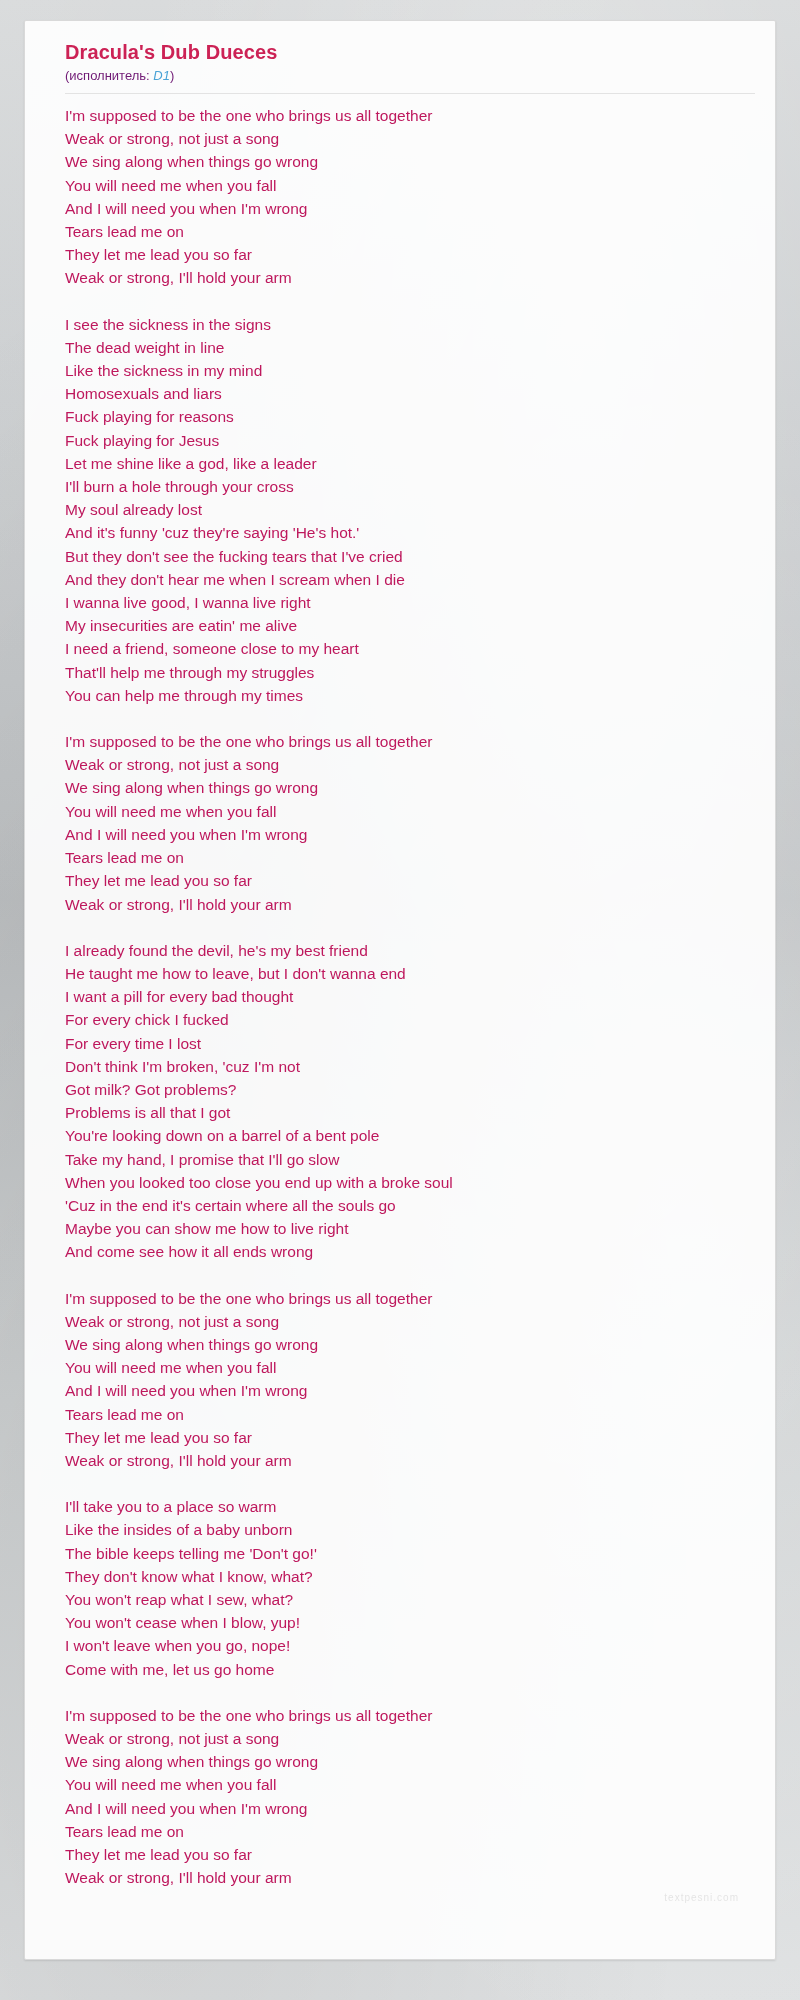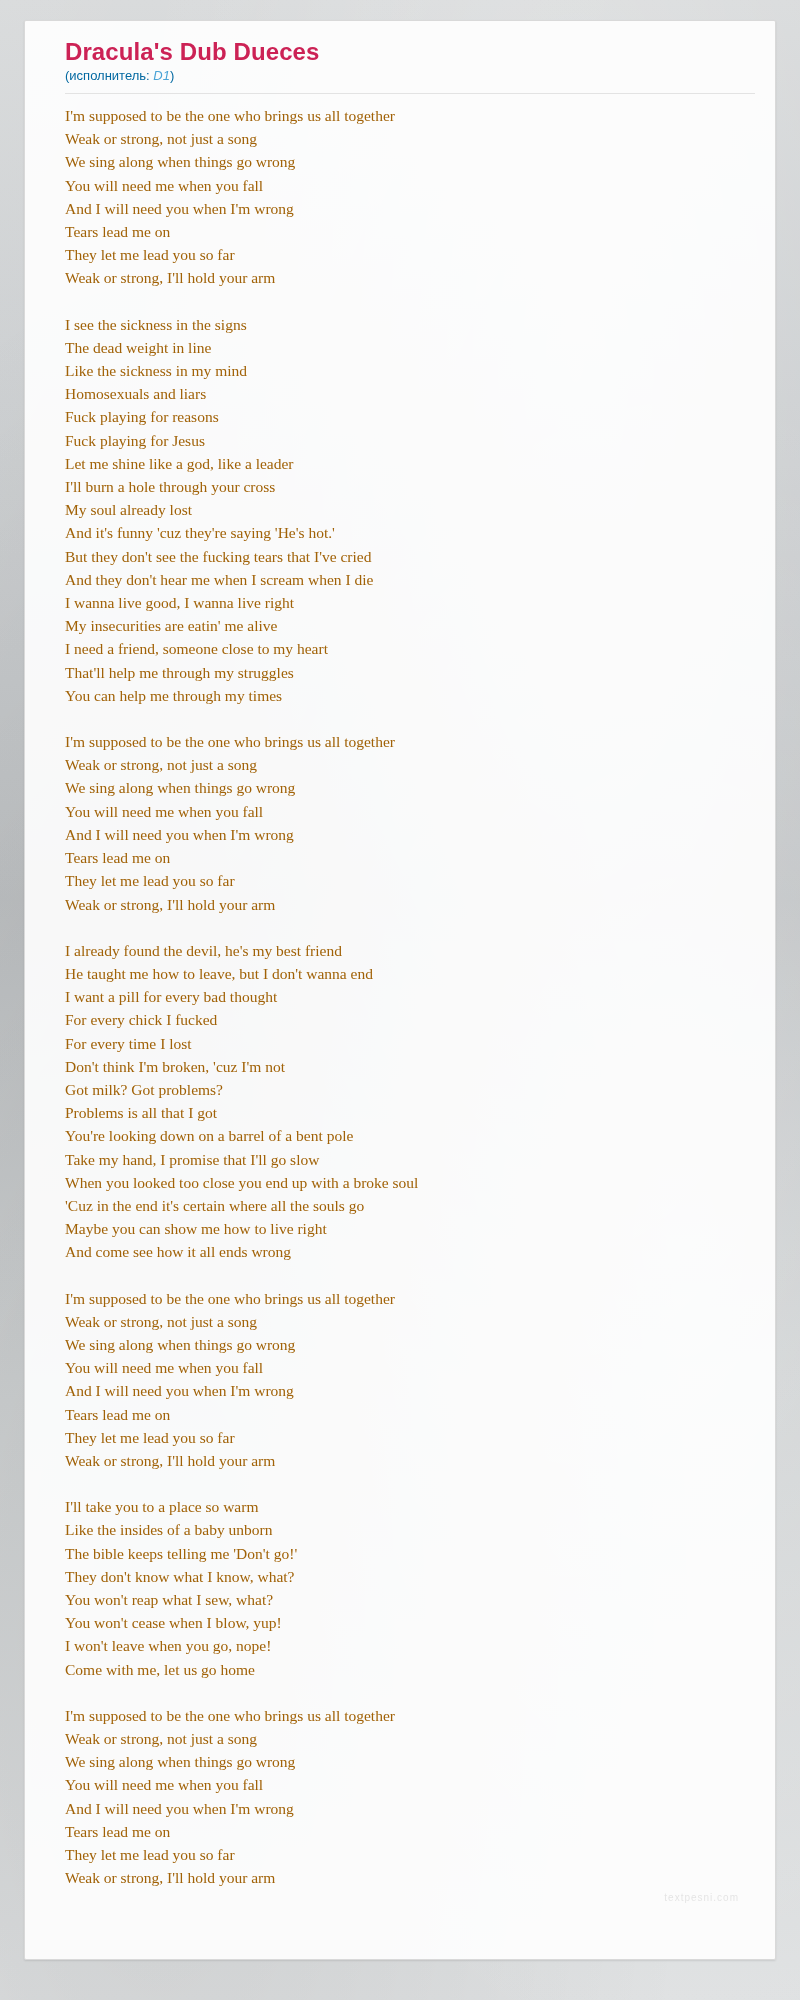--- a/index.html
+++ b/index.html
@@ -37,47 +37,47 @@
     background: rgba(255,255,255,0.90);
     border: 1px solid #d9d9d9;
     border-radius: 2px;
     box-shadow: 0 1px 2px rgba(0,0,0,0.10);
     box-sizing: border-box;
     padding: 14px 20px 26px 20px;
     min-height: 1940px;
   }
   .song-title {
     color: #cc2255;
-    font-size: 24px;
+    font-size: 20px;
     font-weight: bold;
     line-height: 26px;
     margin: 4px 0 2px 20px;
     letter-spacing: 0.1px;
   }
   .artist-line {
     margin: 0 0 0 20px;
     font-size: 13px;
     color: #555555;
     line-height: 18px;
     padding-bottom: 8px;
     border-bottom: 1px solid #e3e3e3;
   }
-  .artist-line .paren { color: #0369a1; }
+  .artist-line .paren { color: #701a75; }
   .artist-link {
     color: #4aa3d6;
     text-decoration: none;
     font-style: italic;
   }
   .lyrics {
     margin: 10px 0 0 20px;
     font-size: 15.5px;
     line-height: 23.2px;
-    color: #a16207;
+    color: #be185d;
     white-space: pre-wrap;
-    font-family: Liberation Serif, serif;
+    font-family: Liberation Sans, sans-serif;
   }
   .lyrics .stanza { margin: 0 0 23px 0; }
   .lyrics .stanza:last-child { margin-bottom: 0; }
   .line { display: block; }
   .watermark {
     position: absolute;
     right: 36px;
     bottom: 56px;
     font-size: 10px;
     color: rgba(120,120,120,0.18);

